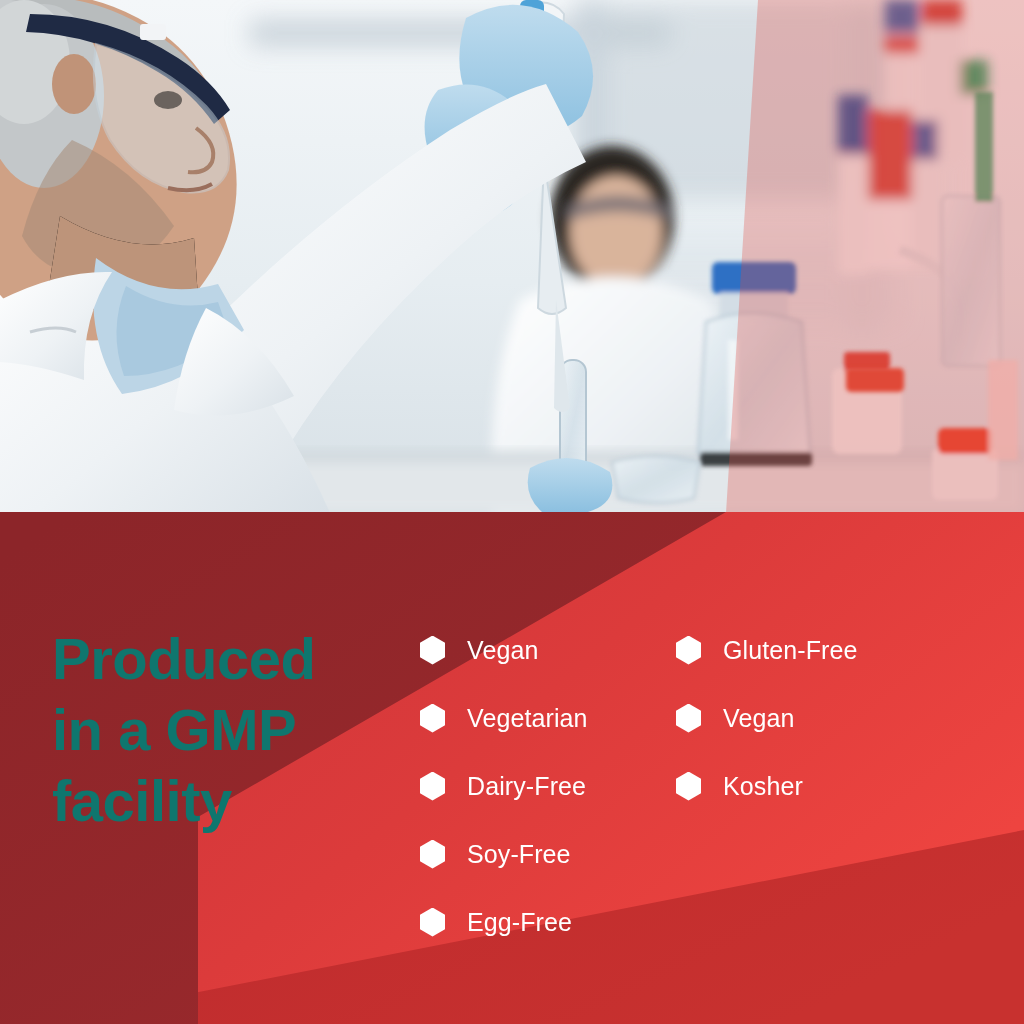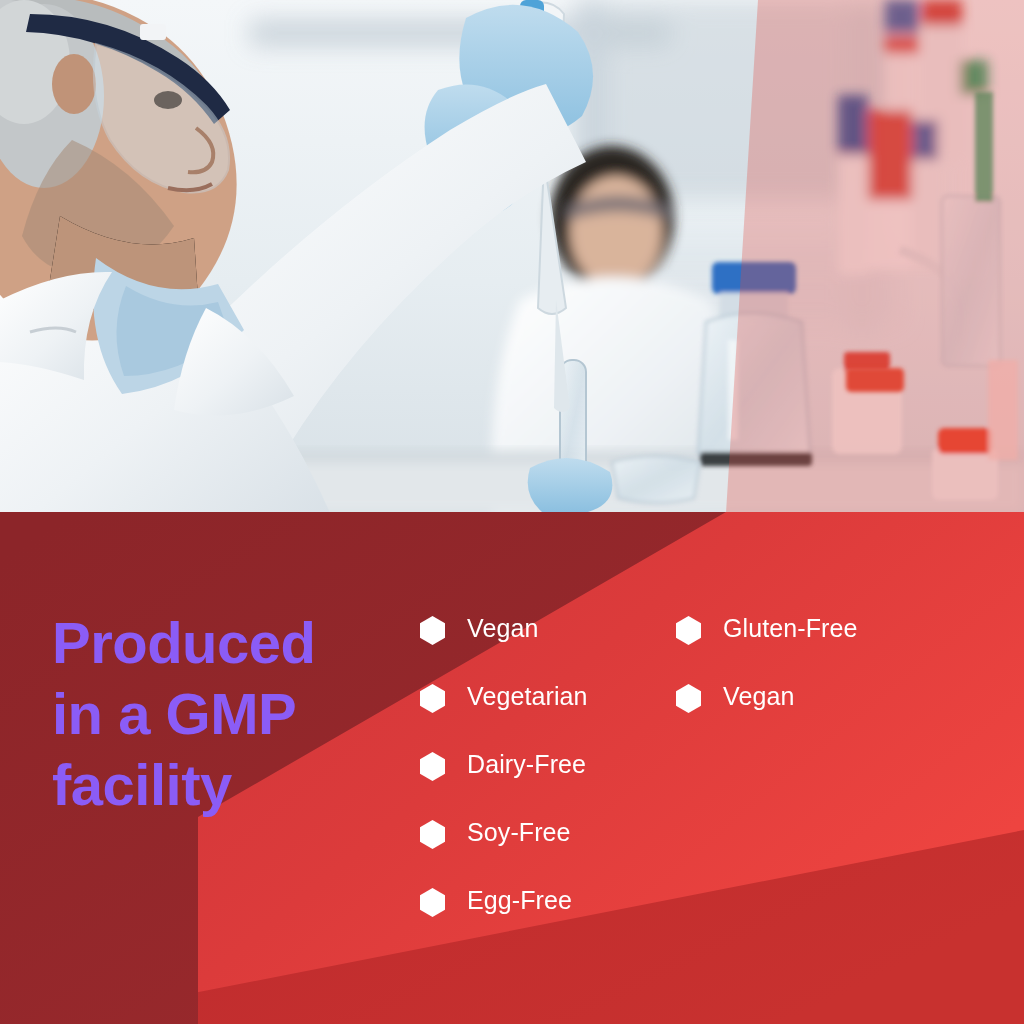--- a/index.html
+++ b/index.html
@@ -45,40 +45,42 @@
     position:absolute; inset:0;
     display:flex;
     align-items:flex-start;
     padding:96px 0 0 0;
   }
 
   
   .headline {
     width:420px;
     padding-left:52px;
-    color:#8b5cf6;
+    color:#0f766e;
     font-size:58px;
     font-weight:700;
     line-height:1.22;
     letter-spacing:-0.5px;
     white-space:pre-line;
+    margin-top:16px;
   }
 
   
   .lists {
     flex:1;
     display:flex;
     gap:0px;
     padding-top:8px;
   }
   .list-col { width:256px; }
   .list-col.col-2 { width:300px; }
 
   .list-item {
     display:flex;
+    align-items:center;
     height:68px;
     gap:22px;
   }
   .hex {
     flex:0 0 auto;
     width:25px; height:29px;
     background:#ffffff;
     clip-path:polygon(50% 0%, 100% 25%, 100% 75%, 50% 100%, 0% 75%, 0% 25%);
   }
   .list-label {
@@ -318,18 +320,22 @@
 
         <div class="list-col col-2">
           <div class="list-item">
             <span class="hex"></span>
             <span class="list-label">Gluten-Free</span>
           </div>
           <div class="list-item">
             <span class="hex"></span>
             <span class="list-label">Vegan</span>
           </div>
+          <div class="list-item">
+            <span class="hex"></span>
+            <span class="list-label">Kosher</span>
+          </div>
         </div>
 
       </div>
     </div>
   </div>
 </div>
 
 </body></html>

